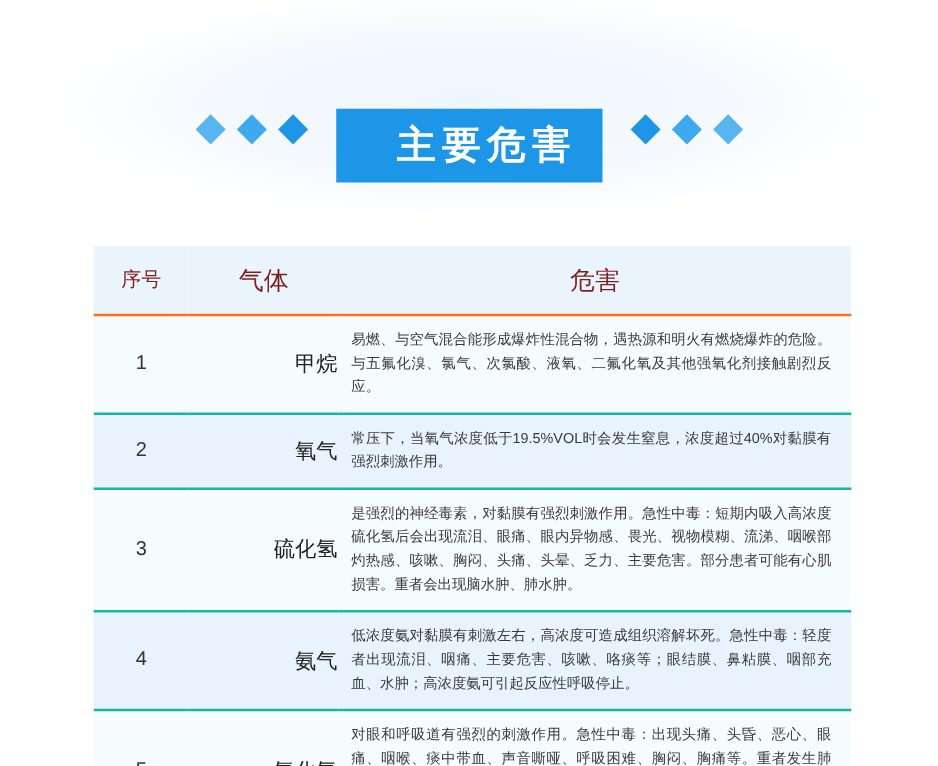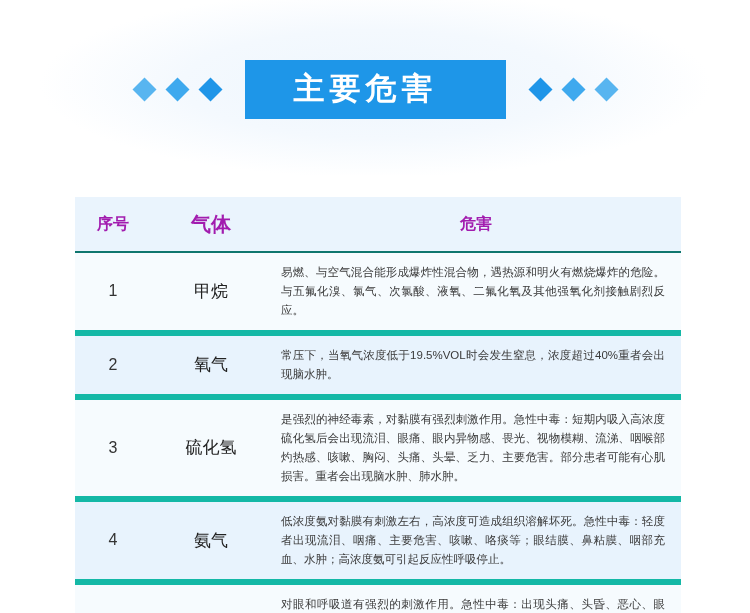--- a/index.html
+++ b/index.html
@@ -52,60 +52,61 @@
   .diamonds.left .dia:nth-child(3) { background: #1f95e8; }
   .diamonds.right .dia:nth-child(1) { background: #1f95e8; }
   .diamonds.right .dia:nth-child(2) { background: #3ea9ee; }
   .diamonds.right .dia:nth-child(3) { background: #58b5f0; }
   .title-box {
     background: #1e96e8;
     color: #ffffff;
     font-size: 31px;
     font-weight: bold;
     letter-spacing: 5px;
-    padding: 13px 68px 15px 49px;
+    padding: 13px 20px 15px 49px;
     line-height: 1;
     white-space: nowrap;
+    margin-top: 27px;
   }
   
   .table-wrap {
     position: absolute;
     left: 75px;
     top: 197px;
     width: 600px;
   }
   table.harm {
     border-collapse: collapse;
     width: 600px;
     table-layout: fixed;
   }
   table.harm thead th {
     background: #eaf4fd;
-    color: #a21caf;
-    font-weight: bold;
+    color: #7f1d1d;
+    font-weight: normal;
     height: 52px;
     vertical-align: middle;
-    border-bottom: 2px solid #0f766e;
+    border-bottom: 2px solid #f97316;
   }
   th.col-no   { width: 74px;  font-size: 16px; }
   th.col-gas  { width: 118px; font-size: 20px; }
-  th.col-harm { width: 408px; font-size: 16px; }
+  th.col-harm { width: 408px; font-size: 20px; }
   table.harm tbody td {
-    border-bottom: 6px solid #14b8a6;
+    border-bottom: 2px solid #14b8a6;
     vertical-align: middle;
   }
   tbody tr.odd td  { background: #f6fbfe; }
   tbody tr.even td { background: #e8f3fd; }
   td.no {
     text-align: center;
     font-size: 16px;
     color: #333333;
   }
   td.gas {
-    text-align: center;
+    text-align: right;
     font-size: 17px;
     color: #222222;
   }
   td.harm {
     font-size: 11.5px;
     line-height: 1.65;
     color: #3a3a3a;
     padding: 10px 16px 10px 10px;
     text-align: justify;
   }
@@ -142,21 +143,21 @@
       </thead>
       <tbody>
         <tr class="odd">
           <td class="no">1</td>
           <td class="gas">甲烷</td>
           <td class="harm">易燃、与空气混合能形成爆炸性混合物，遇热源和明火有燃烧爆炸的危险。与五氟化溴、氯气、次氯酸、液氧、二氟化氧及其他强氧化剂接触剧烈反应。</td>
         </tr>
         <tr class="even">
           <td class="no">2</td>
           <td class="gas">氧气</td>
-          <td class="harm">常压下，当氧气浓度低于19.5%VOL时会发生窒息，浓度超过40%重者会出现脑水肿。</td>
+          <td class="harm">常压下，当氧气浓度低于19.5%VOL时会发生窒息，浓度超过40%对黏膜有强烈刺激作用。</td>
         </tr>
         <tr class="odd">
           <td class="no">3</td>
           <td class="gas">硫化氢</td>
           <td class="harm">是强烈的神经毒素，对黏膜有强烈刺激作用。急性中毒：短期内吸入高浓度硫化氢后会出现流泪、眼痛、眼内异物感、畏光、视物模糊、流涕、咽喉部灼热感、咳嗽、胸闷、头痛、头晕、乏力、主要危害。部分患者可能有心肌损害。重者会出现脑水肿、肺水肿。</td>
         </tr>
         <tr class="even">
           <td class="no">4</td>
           <td class="gas">氨气</td>
           <td class="harm">低浓度氨对黏膜有刺激左右，高浓度可造成组织溶解坏死。急性中毒：轻度者出现流泪、咽痛、主要危害、咳嗽、咯痰等；眼结膜、鼻粘膜、咽部充血、水肿；高浓度氨可引起反应性呼吸停止。</td>

